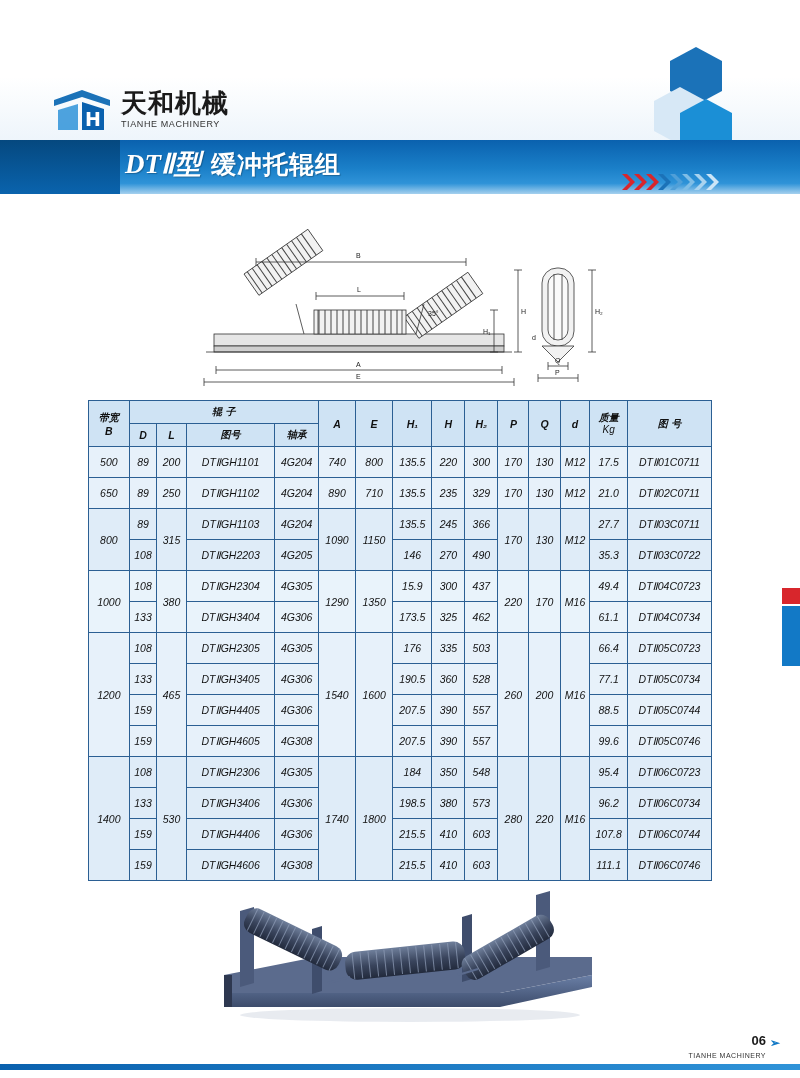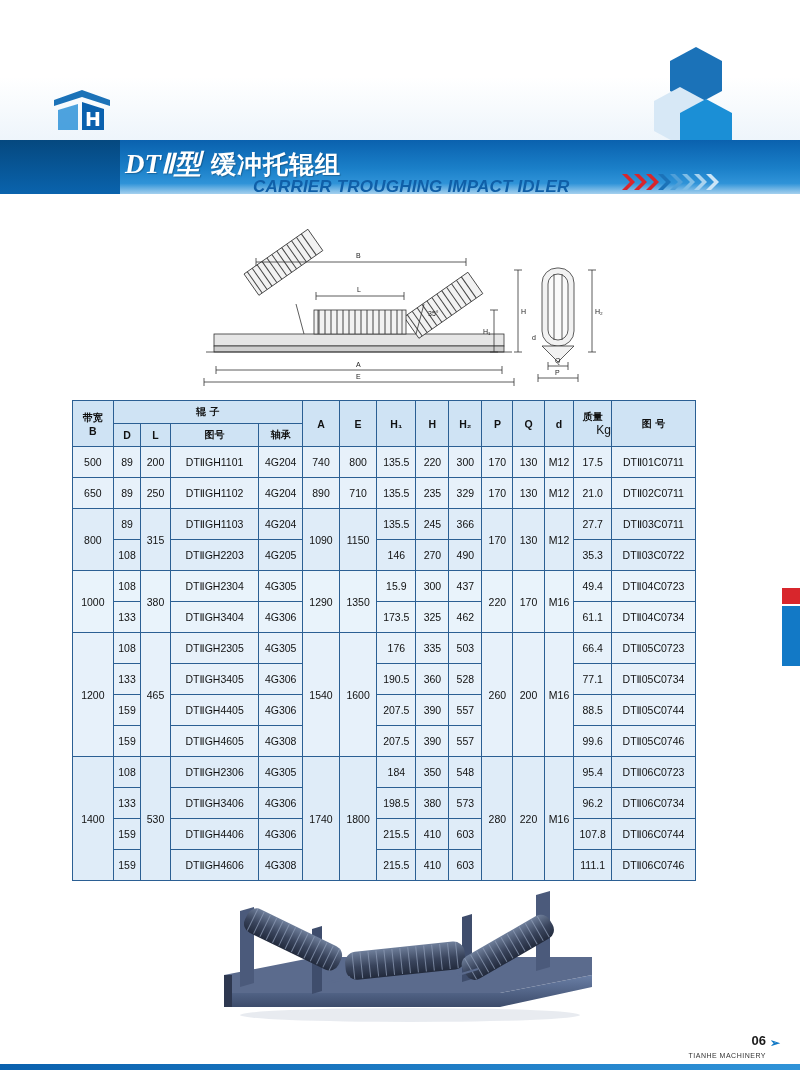--- a/index.html
+++ b/index.html
@@ -60,37 +60,37 @@
   .title-cn .model{font-size:27px;letter-spacing:0px;font-family:"Liberation Serif",serif;font-style:italic;text-align:center;}
   .title-en{
     position:absolute;left:253px;top:177px;
     font-size:17px;font-weight:bold;font-style:italic;color:#0f5fa8;
     font-family:"Liberation Sans", sans-serif;letter-spacing:0.2px;
   }
   .arrows{position:absolute;left:622px;top:172px;}
   
   .drawing{position:absolute;left:196px;top:222px;width:420px;height:170px;}
   
-  .table-wrap{position:absolute;left:72px;top:400px;width:544px;}
+  .table-wrap{position:absolute;left:88px;top:400px;width:544px;font-style:italic;}
   table.spec{
     border-collapse:collapse;width:624px;
     font-size:10.5px;color:#111;
     font-family:"Liberation Sans", sans-serif;
     background:#eaf3fb;
   }
   table.spec th,table.spec td{
     border:1px solid #2b5f93;
     text-align:center;vertical-align:middle;
     padding:0;height:30px;
     background:#e7f1fa;
   }
   table.spec thead th{
     background:#cfe3f4;font-weight:bold;height:22px;
   }
-  .unit{font-size:12px;display:block;line-height:1.05;font-weight:normal;text-align:right;}
+  .unit{font-size:10px;display:block;line-height:1.05;font-weight:normal;}
   .hdr-cn{font-family:"DejaVu Sans",sans-serif;font-size:10px;}
   .grp-a{background:#dfecf8 !important;}
   .grp-b{background:#e9f3fb !important;}
   
   .photo{position:absolute;left:200px;top:865px;width:420px;height:160px;}
   
   .side-tab{position:absolute;right:0;top:588px;width:18px;height:78px;}
   .side-red{position:absolute;right:0;top:0;width:18px;height:16px;background:#d8262c;}
   .side-blue{position:absolute;right:0;top:18px;width:18px;height:60px;background:#1279c6;}
   
@@ -119,30 +119,33 @@
 
     <div class="logo-wrap">
       <div class="logo-mark">
         <svg width="62" height="44" viewBox="0 0 62 44">
           <path d="M2 12 L30 2 L58 12 L58 18 L30 9 L2 18 Z" fill="#1b72b8"></path>
           <path d="M6 22 L26 16 L26 42 L6 42 Z" fill="#2f93d8" opacity="0.85"></path>
           <path d="M30 14 L52 21 L52 42 L30 42 Z" fill="#0a61ae"></path>
           <text x="33" y="38" font-size="19" font-weight="bold" fill="#ffffff" font-family="DejaVu Sans, sans-serif">H</text>
         </svg>
       </div>
+      <div class="logo-text">
+        <div class="logo-cn">天和机械</div>
+        <div class="logo-en">TIANHE MACHINERY</div>
+      </div>
     </div>
 
     <div class="hdr-blue"></div>
     <div class="hdr-left-dark"></div>
 
     <div class="title-cn">
       <span class="model">DTⅡ型</span>
       <span>缓冲托辊组</span>
     </div>
-    <div class="title-en">CARRIER TROUGHING IMPACT IDLER</div>
 
     <div class="arrows">
       <svg width="105" height="20" viewBox="0 0 105 20">
         <g>
           <polygon points="0,2 8,10 0,18 5,18 13,10 5,2" fill="#d8262c"></polygon>
           <polygon points="12,2 20,10 12,18 17,18 25,10 17,2" fill="#d8262c"></polygon>
           <polygon points="24,2 32,10 24,18 29,18 37,10 29,2" fill="#d8262c"></polygon>
           <polygon points="36,2 44,10 36,18 41,18 49,10 41,2" fill="#1b72b8"></polygon>
           <polygon points="48,2 56,10 48,18 53,18 61,10 53,2" fill="#4f9fd8"></polygon>
           <polygon points="60,2 68,10 60,18 65,18 73,10 65,2" fill="#7fbde6"></polygon>

